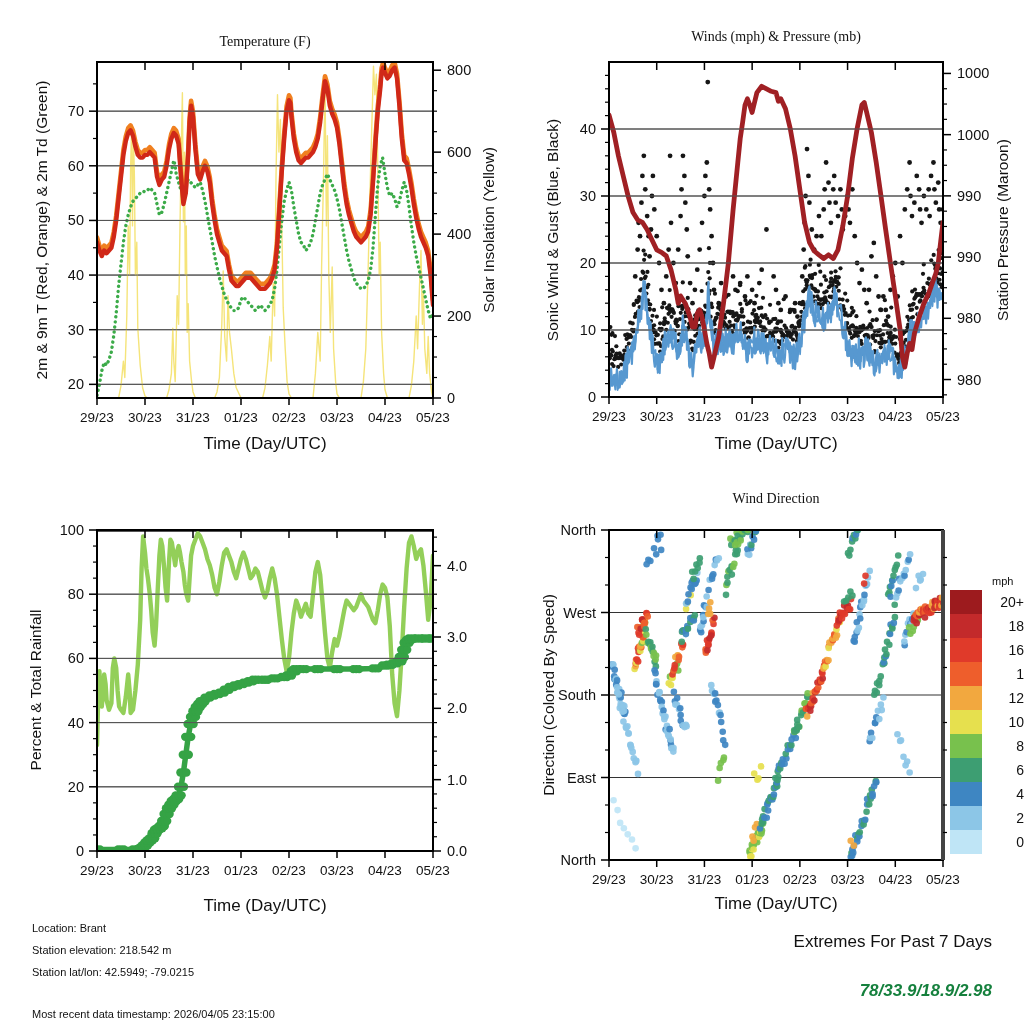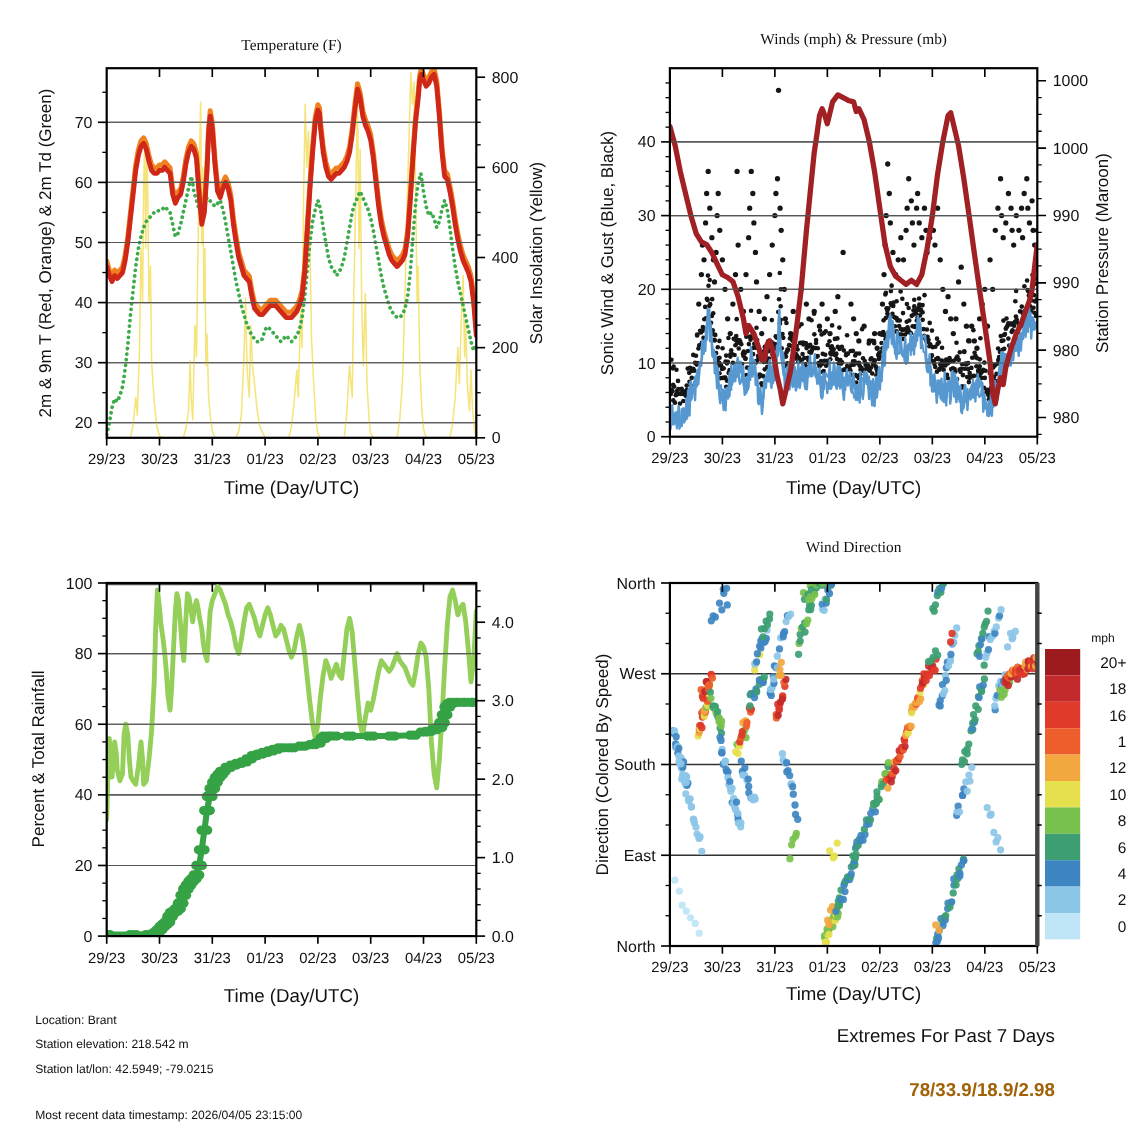--- a/index.html
+++ b/index.html
@@ -3,21 +3,21 @@
 <meta charset="utf-8">
 <style>
   html,body{margin:0;padding:0;background:#ffffff;}
   #fig{position:relative;width:1024px;height:1024px;background:#fff;overflow:hidden;
        font-family:"Liberation Sans", sans-serif;color:#111;}
   .title{position:absolute;transform:translate(-50%,-50%);font-size:14px;white-space:nowrap;font-family:Liberation Serif, serif;}
   .vlab{position:absolute;transform:translate(-50%,-50%) rotate(-90deg);font-size:15.5px;white-space:nowrap;}
   .xlab{position:absolute;transform:translate(-50%,-50%);font-size:17px;white-space:nowrap;}
   #canvas{position:absolute;left:0;top:0;}
   .footer-line{position:absolute;left:32px;font-size:11px;white-space:nowrap;text-align:center;}
-  .ext{position:absolute;right:65px;text-align:center;font-size:17px;white-space:nowrap;margin-left:44px;}
+  .ext{position:absolute;right:32px;text-align:center;font-size:17px;white-space:nowrap;margin-left:44px;}
   .ext.values{font-weight:bold;}
   #colorbar{position:absolute;left:950px;top:575px;width:74px;}
   #cb-title{font-size:11px;margin-left:42px;margin-bottom:3px;}
   .cb-row{height:24px;display:flex;align-items:center;justify-content:space-between;}
   .cb-sw{width:32px;height:24px;flex:0 0 32px;}
   .cb-lab{font-size:14px;margin-left:8px;width:32px;text-align:right;}
 </style>
 </head>
 <body>
 
@@ -2108,14 +2108,14 @@
         </div>
       </div>
   </div>
 
   <div class="footer-line" style="top:922px">Location: Brant</div>
   <div class="footer-line" style="top:944px">Station elevation: 218.542 m</div>
   <div class="footer-line" style="top:966px">Station lat/lon: 42.5949; -79.0215</div>
   <div class="footer-line" style="top:1008px">Most recent data timestamp: 2026/04/05 23:15:00</div>
 
   <div class="ext" style="top:932px">Extremes For Past 7 Days</div>
-  <div class="ext values" style="top: 981px; color: #a16207;">78/33.9/18.9/2.98</div>
+  <div class="ext values" style="top: 981px; color: #15803d; font-style: italic;">78/33.9/18.9/2.98</div>
 </div>
 
 </body></html>

